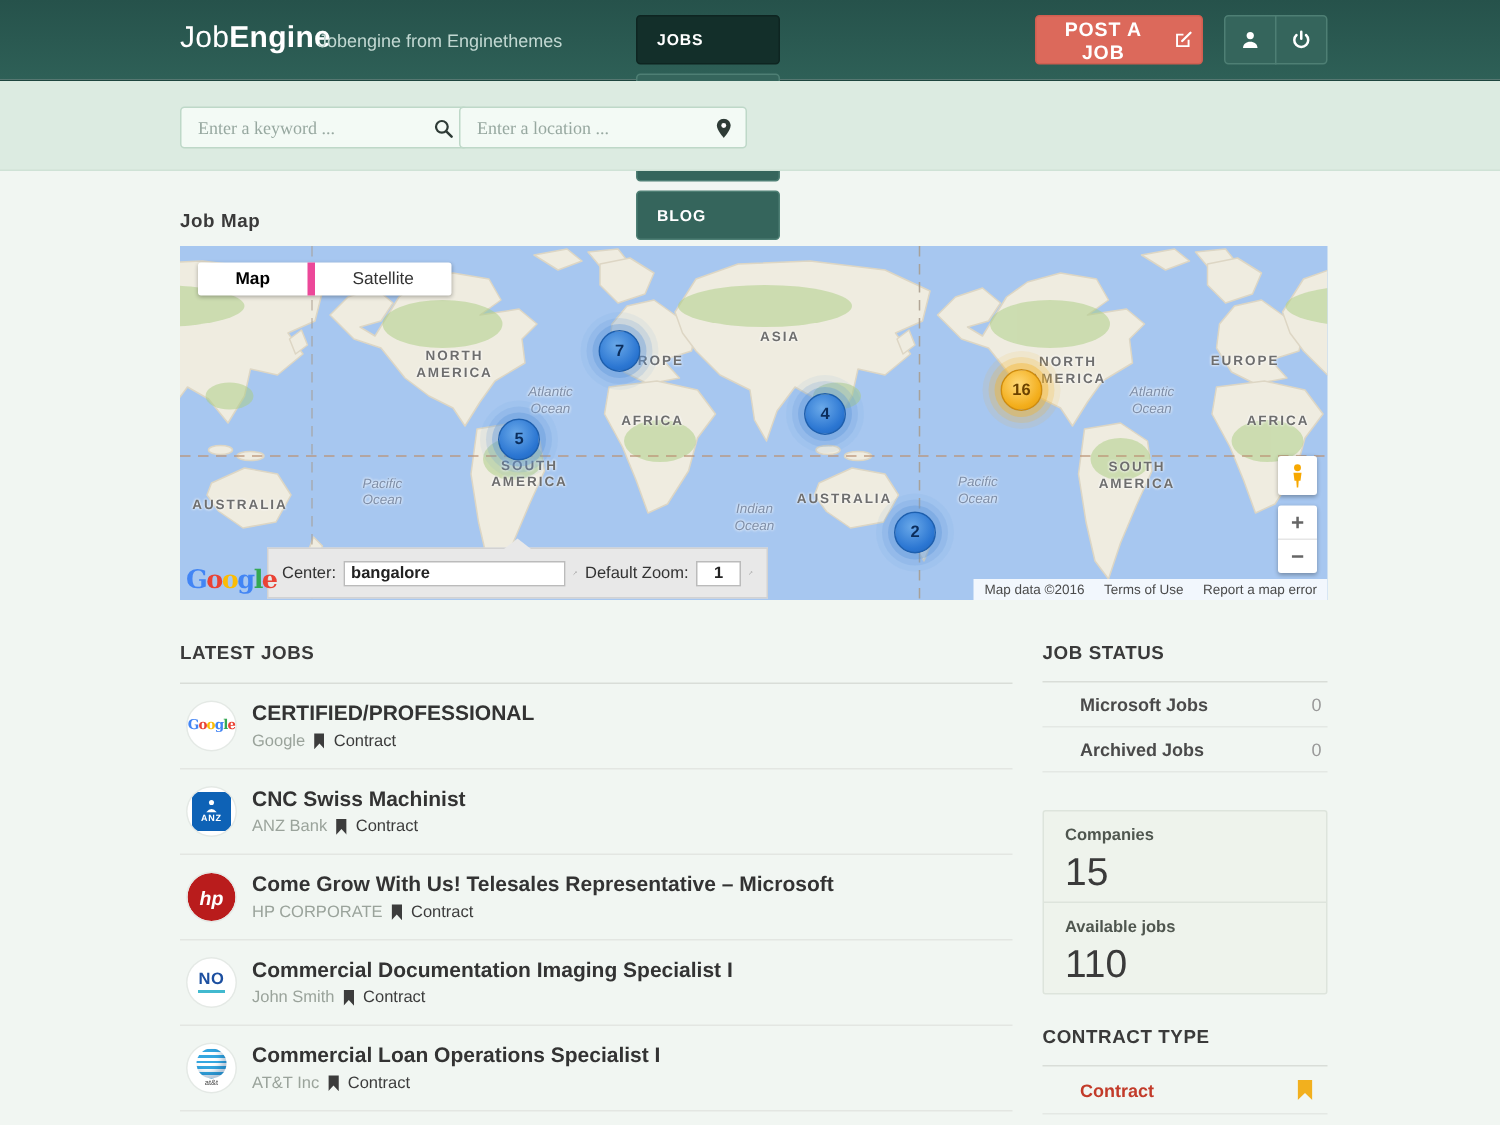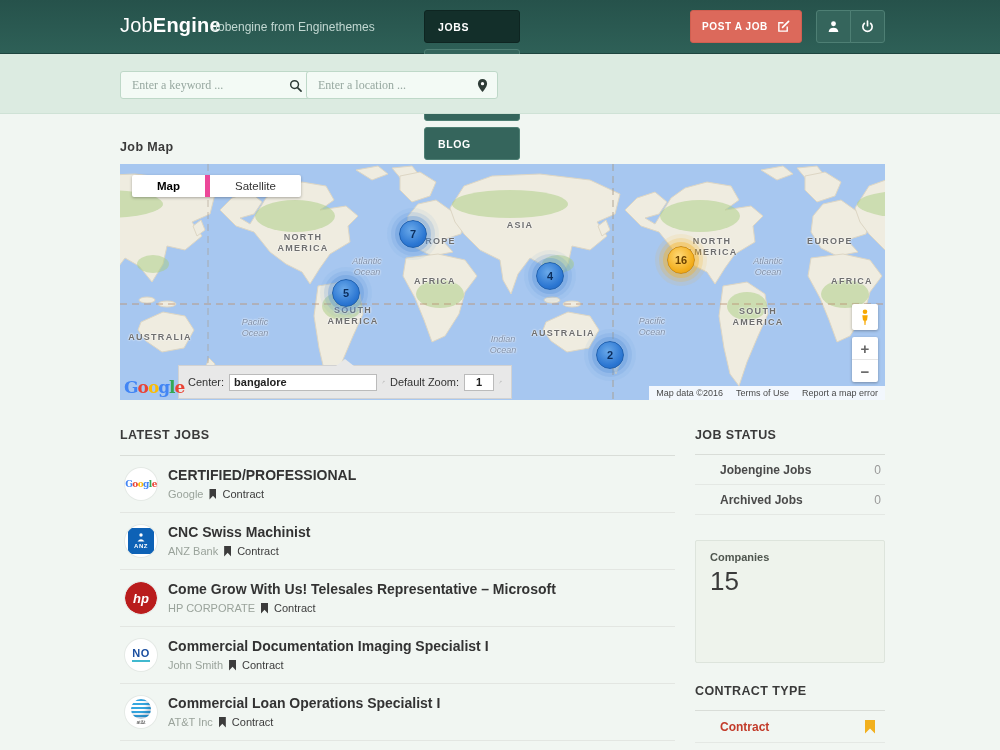--- a/index.html
+++ b/index.html
@@ -11,21 +11,21 @@
     border-bottom:1px solid #1e453f;}
   .logo{position:absolute;left:120px;top:14px;font-size:20px;color:#fff;letter-spacing:.2px;cursor:pointer;}
   .logo b{font-weight:700;}
   .tagline{position:absolute;left:212px;top:20px;font-size:12px;color:#c2d8d2;}
   .nav{position:absolute;left:424px;top:10px;display:flex;gap:6px;flex-direction:column;}
   .tab{height:33px;padding:0 13px;background:#35655c;border:1px solid #4e7f74;border-radius:3px;
     color:#fff;font-size:10.5px;font-weight:bold;letter-spacing:.6px;display:flex;align-items:center;
     font-family:"Liberation Sans",sans-serif;cursor:pointer;}
   .tab.active{background:#132f2a;border-color:#0e2521;}
   .post-job{position:absolute;left:690px;top:10px;width:112px;height:33px;background:#dc695b;border:1px solid #d05e50;
-    border-radius:3px;color:#fff;font-size:10px;font-weight:bold;letter-spacing:.6px;
+    border-radius:3px;color:#fff;font-size:13px;font-weight:bold;letter-spacing:.6px;
     display:flex;align-items:center;justify-content:center;gap:9px;font-family:"Liberation Sans",sans-serif;cursor:pointer;}
   .hicons{position:absolute;right:115px;top:10px;display:flex;}
   .icon-btn{width:35px;height:33px;background:#35655c;border:1px solid #4e7f74;display:flex;align-items:center;
     justify-content:center;cursor:pointer;padding:0;}
   .icon-btn.left{border-radius:3px 0 0 3px;}
   .icon-btn.right{border-radius:0 3px 3px 0;margin-left:-1px;}
 
   
   .search-band{position:absolute;top:54px;left:0;width:1000px;height:59px;background:#dcebe1;border-bottom:1px solid #cfe2d6;}
   .field{position:absolute;top:17px;width:172px;height:26px;background:#f3faf5;border:1px solid #bed8c8;border-radius:3px;
@@ -362,32 +362,36 @@
         </div>
       </div>
     </div>
 </section>
 
 <aside class="sidebar">
   <div class="section-title js-title">JOB STATUS</div>
   <div class="hr hr-js"></div>
   <div id="status-rows">
       <div class="status-row">
-        <span class="status-label">Jobengine Jobs</span>
+        <span class="status-label">Microsoft Jobs</span>
         <span class="status-val">0</span>
       </div>
       <div class="status-row">
         <span class="status-label">Archived Jobs</span>
         <span class="status-val">0</span>
       </div>
     </div>
   <div class="stats-box" id="stats-box">
       <div class="stats-cell">
         <div class="stats-label">Companies</div>
         <div class="stats-num">15</div>
+      </div>
+      <div class="stats-cell">
+        <div class="stats-label">Available jobs</div>
+        <div class="stats-num">110</div>
       </div>
     </div>
   <div class="section-title ct-title">CONTRACT TYPE</div>
   <div class="hr hr-ct"></div>
   <div id="contract-rows">
       <div class="contract-row">
         <span class="contract-label">Contract</span>
         <span class="bm yellow"></span>
       </div>
     </div>

